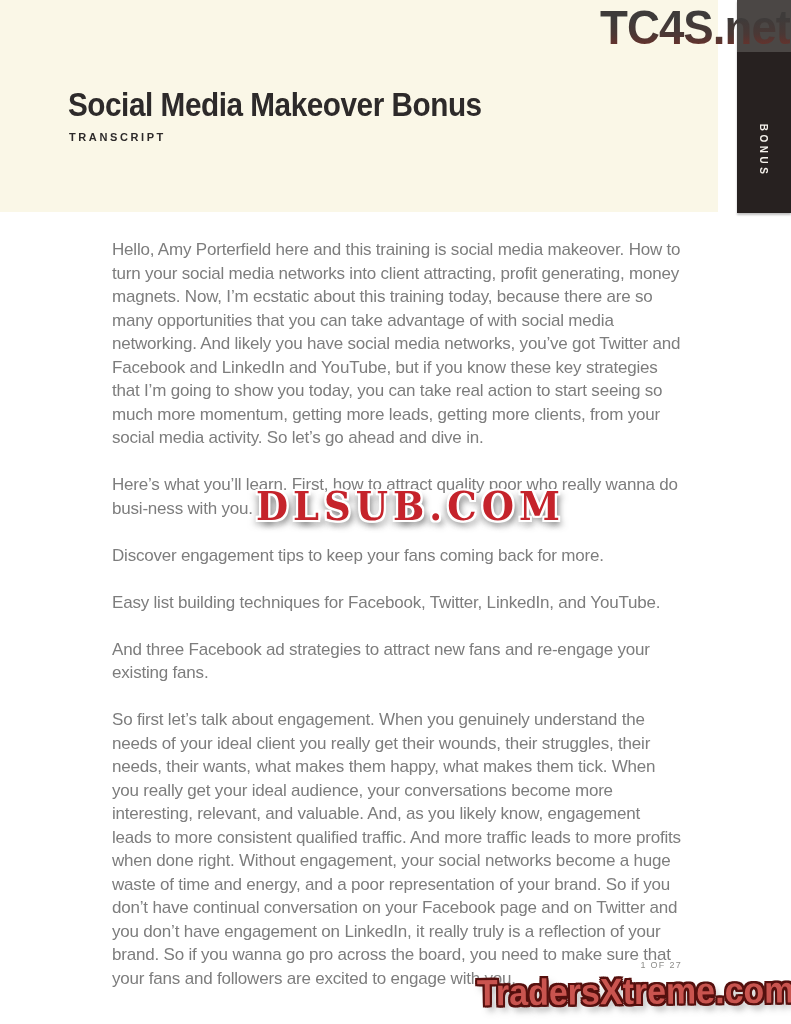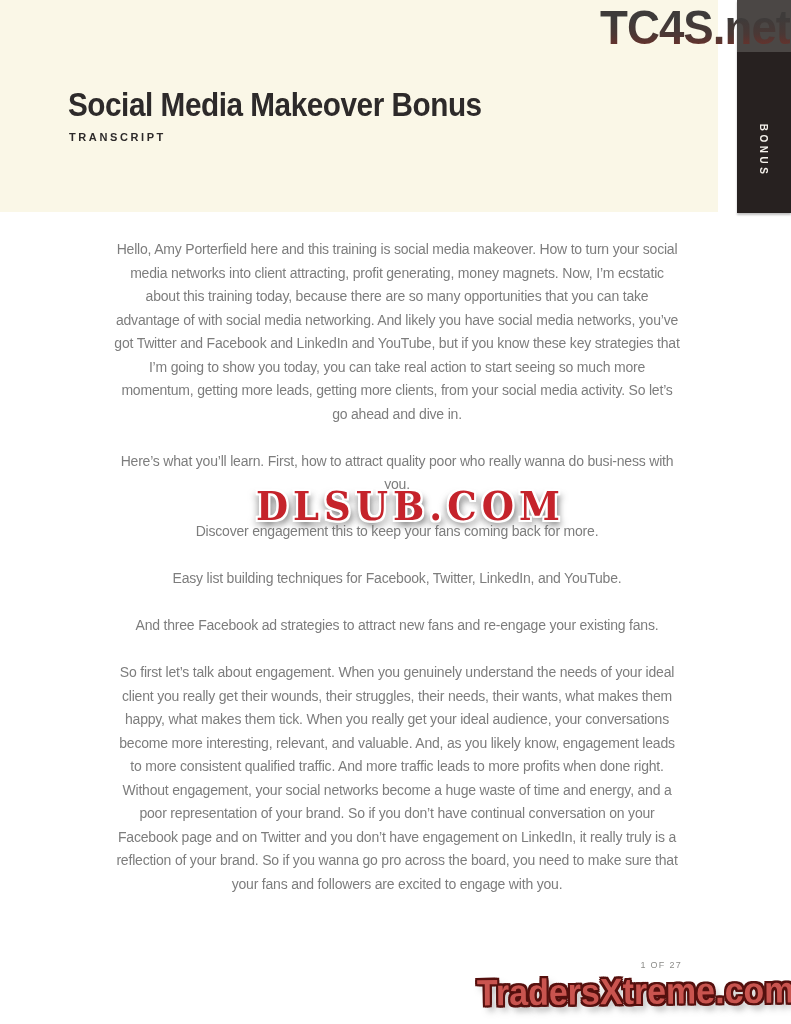--- a/index.html
+++ b/index.html
@@ -63,25 +63,24 @@
     background: linear-gradient(180deg, #3e3b3a 30%, #4a3835 62%, #6d312a 92%);
     -webkit-background-clip: text; background-clip: text;
     color: transparent;
     z-index: 6;
   }
 
   
   .transcript-body {
     position: absolute; left: 112px; top: 238px;
     width: 570px;
-    font-size: 14px; line-height: 23.5px;
+    font-size: 17px; line-height: 23.5px;
     letter-spacing: -0.2px;
     color: #7d7d7d;
     z-index: 1;
-    text-align: center;
   }
   .transcript-body p { margin: 0 0 23.5px 0; }
 
   
   .wm-dlsub {
     position: absolute; left: 256px; top: 484px;
     font-family: "DejaVu Serif", serif;
     font-size: 37px; font-weight: bold; letter-spacing: 5px;
     white-space: nowrap; line-height: 1.2;
     color: #c5232b;
@@ -137,21 +136,21 @@
     <div class="bonus-tab-labelbox">
       <span>BONUS</span>
     </div>
   </div>
 
   <div class="wm-tc4s">TC4S.net</div>
 
   <div class="transcript-body">
     <p>Hello, Amy Porterfield here and this training is social media makeover. How to turn your social media networks into client attracting, profit generating, money magnets. Now, I’m ecstatic about this training today, because there are so many opportunities that you can take advantage of with social media networking. And likely you have social media networks, you’ve got Twitter and Facebook and LinkedIn and YouTube, but if you know these key strategies that I’m going to show you today, you can take real action to start seeing so much more momentum, getting more leads, getting more clients, from your social media activity. So let’s go ahead and dive in.</p>
     <p>Here’s what you’ll learn. First, how to attract quality poor who really wanna do busi-ness with you.</p>
-    <p>Discover engagement this to keep your fans coming back for more.</p>
+    <p>Discover engagement tips to keep your fans coming back for more.</p>
     <p>Easy list building techniques for Facebook, Twitter, LinkedIn, and YouTube.</p>
     <p>And three Facebook ad strategies to attract new fans and re-engage your existing fans.</p>
     <p>So first let’s talk about engagement. When you genuinely understand the needs of your ideal client you really get their wounds, their struggles, their needs, their wants, what makes them happy, what makes them tick. When you really get your ideal audience, your conversations become more interesting, relevant, and valuable. And, as you likely know, engagement leads to more consistent qualified traffic. And more traffic leads to more profits when done right. Without engagement, your social networks become a huge waste of time and energy, and a poor representation of your brand. So if you don’t have continual conversation on your Facebook page and on Twitter and you don’t have engagement on LinkedIn, it really truly is a reflection of your brand. So if you wanna go pro across the board, you need to make sure that your fans and followers are excited to engage with you.</p>
   </div>
 
   <div class="wm-dlsub">DLSUB.COM</div>
 
   <div class="page-number">1 OF 27</div>
   <div class="copyright-line">©2013 MARIE FORLEO INTERNATIONAL | RHHBSCH</div>
 

